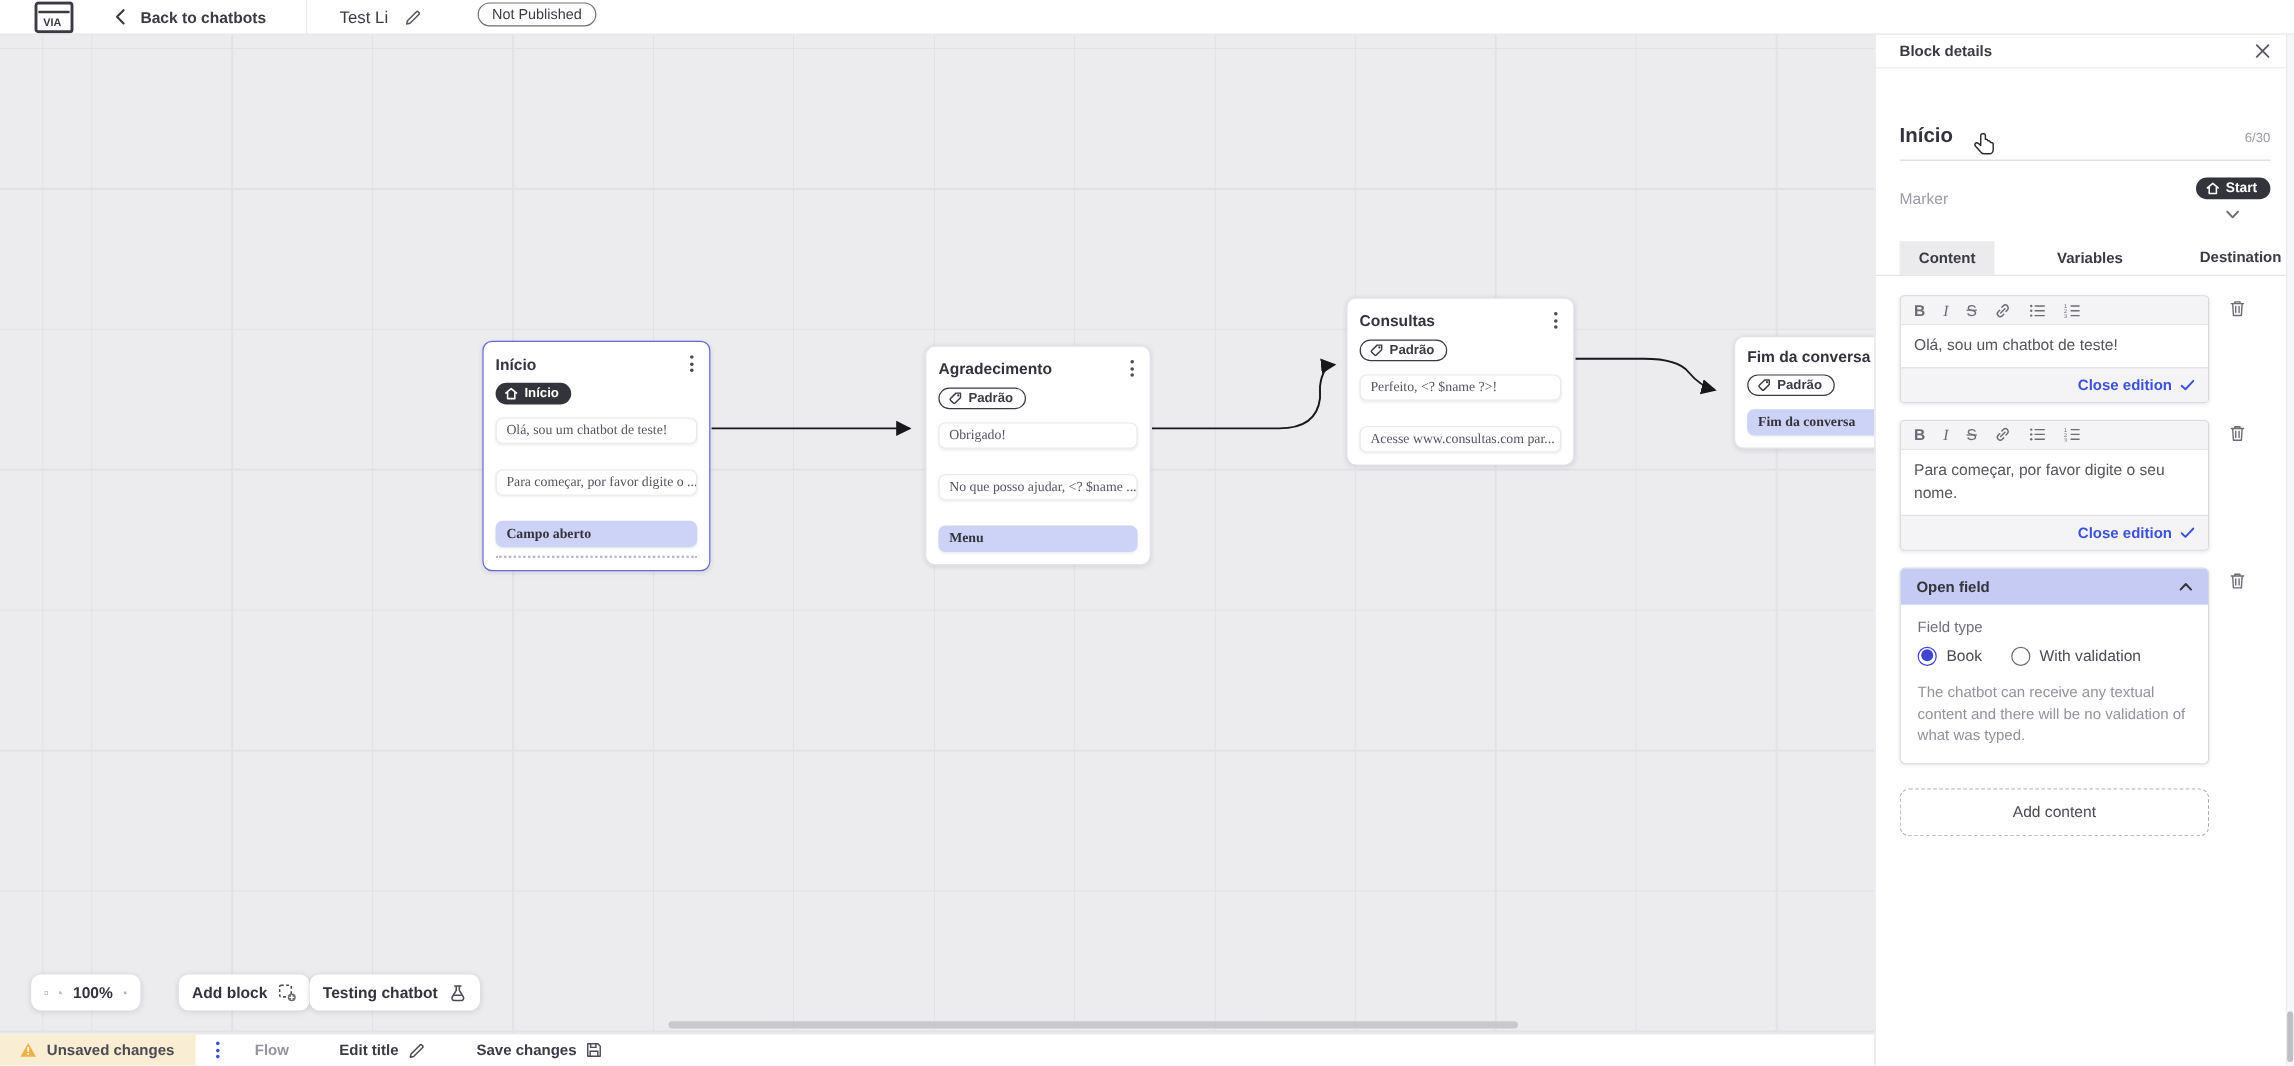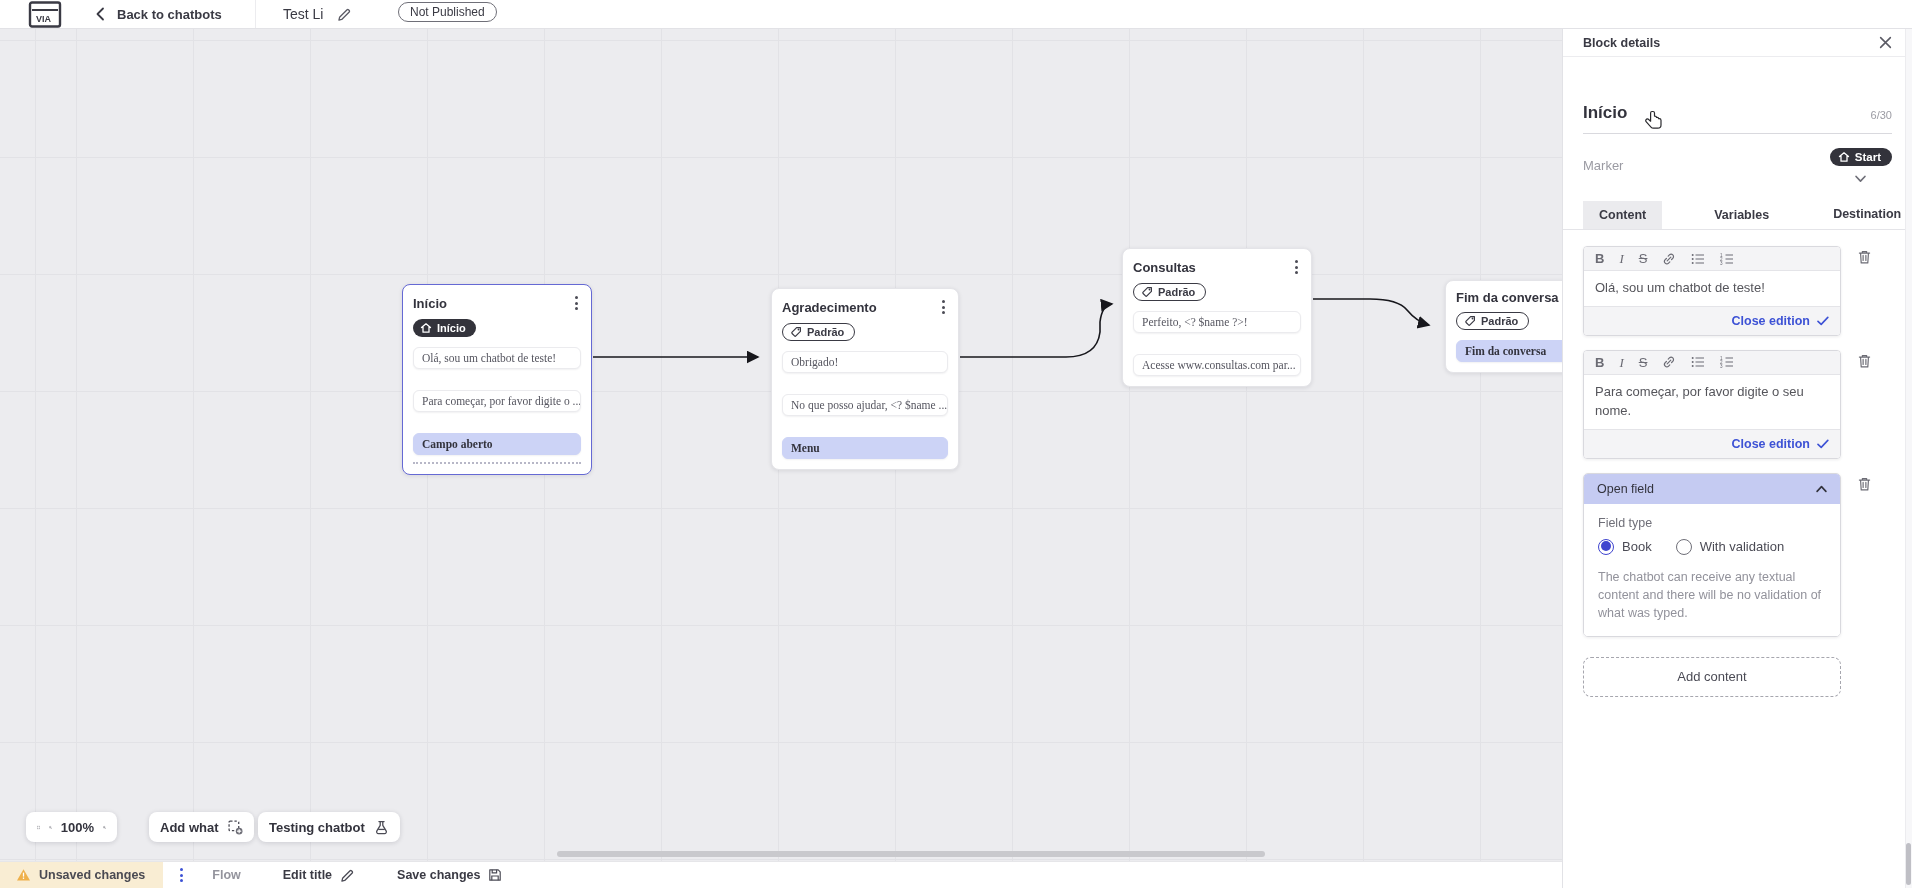--- a/index.html
+++ b/index.html
@@ -102,21 +102,21 @@
   .tglyph.s { text-decoration:line-through; }
   .ed-body { background:#fff; padding:7px 11px 8px; font-size:13px; color:#55555b; line-height:1.5; }
   .ed-footer { background:#f4f4f6; border-top:1px solid #e4e4e8; padding:7px 11px; display:flex;
     justify-content:flex-end; align-items:center; gap:7px; }
   .close-ed { font-size:12.5px; font-weight:700; color:#3d52d5; cursor:pointer; }
   .trash-btn { margin-left:16px; margin-top:3px; cursor:pointer; }
   .of { width:258px; border:1px solid #d9d9de; border-radius:5px; overflow:hidden;
     box-shadow:0 1px 3px rgba(20,20,40,.08); }
   .of-head { background:#c5cbf2; padding:8px 13px; display:flex; justify-content:space-between;
     align-items:center; cursor:pointer; }
-  .of-head .lbl { font-size:12.5px; font-weight:400; color:#33333d; }
+  .of-head .lbl { font-size:12.5px; font-weight:700; color:#33333d; }
   .of-body { background:#fff; padding:12px 14px 14px; }
   .ft-label { font-size:12.5px; color:#6f6f78; margin-bottom:9px; }
   .radios { display:flex; align-items:center; gap:24px; }
   .radio { display:flex; align-items:center; gap:8px; cursor:pointer; }
   .rdot { width:16px; height:16px; border-radius:50%; border:1.5px solid #6f6f78; background:#fff; position:relative; }
   .rdot.on { border:1.5px solid #4045cf; }
   .rdot.on::after { content:""; position:absolute; left:1.5px; top:1.5px; width:10px; height:10px;
     border-radius:50%; background:#4045cf; }
   .radio .lbl { font-size:13px; color:#4b4b55; }
   .of-desc { margin-top:13px; font-size:12.5px; color:#92929b; line-height:1.45; }
@@ -266,21 +266,21 @@
       </svg>
       <span class="zoom-label">100%</span>
       <svg width="13" height="13" viewBox="0 0 13 13">
         <circle cx="5.2" cy="5.2" r="3.9" fill="none" stroke="#4b4b55" stroke-width="1.3"></circle>
         <line x1="8.2" y1="8.2" x2="11.6" y2="11.6" stroke="#4b4b55" stroke-width="1.5" stroke-linecap="round"></line>
         <line x1="3.5" y1="5.2" x2="6.9" y2="5.2" stroke="#4b4b55" stroke-width="1.3"></line>
         <line x1="5.2" y1="3.5" x2="5.2" y2="6.9" stroke="#4b4b55" stroke-width="1.3"></line>
       </svg>
     </div>
     <div class="float-card" style="left:149px;">
-      <span class="tool-label">Add what</span>
+      <span class="tool-label">Add block</span>
       <svg width="15" height="15" viewBox="0 0 14 14">
         <rect x="1" y="1" width="9" height="9" rx="1" fill="none" stroke="#4b4b55" stroke-width="1.2" stroke-dasharray="2.2 1.8"></rect>
         <circle cx="10.4" cy="10.4" r="3.1" fill="#6f6f78"></circle>
         <path d="M10.4 8.9 V11.9 M8.9 10.4 H11.9" stroke="#fff" stroke-width="1.1" stroke-linecap="round"></path>
       </svg>
     </div>
     <div class="float-card" style="left:258px;">
       <span class="tool-label">Testing chatbot</span>
       <svg width="15" height="15" viewBox="0 0 14 14">
         <path d="M5.8 1.5 V5 L2.7 10.1 a1.8 1.8 0 0 0 1.5 2.7 h5.6 a1.8 1.8 0 0 0 1.5 -2.7 L8.2 5 V1.5" fill="none" stroke="#4b4b55" stroke-width="1.2" stroke-linejoin="round"></path>

